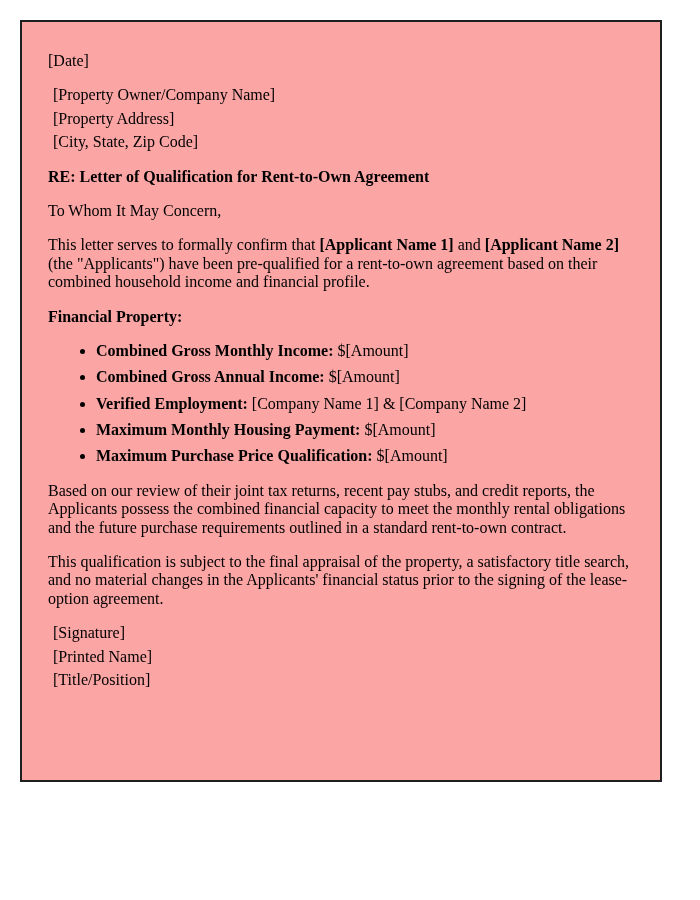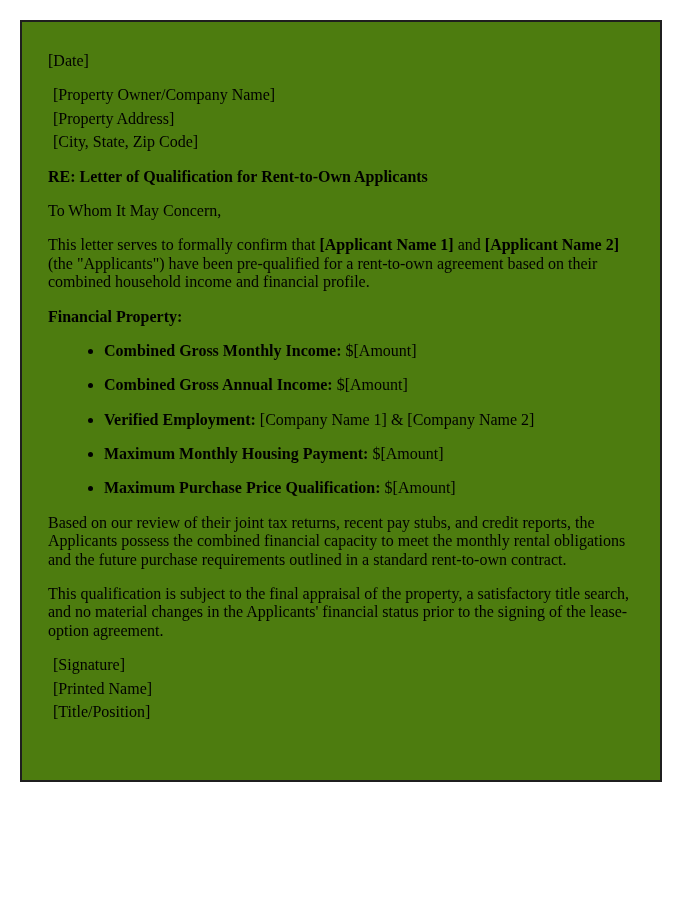--- a/index.html
+++ b/index.html
@@ -11,21 +11,21 @@
     overflow: hidden;
   }
   .page {
     position: absolute;
     left: 20px;
     top: 20px;
     width: 642px;
     height: 762px;
     box-sizing: border-box;
     border: 2px solid #1f1f1f;
-    background: #4d7c0f;
+    background: #fca5a5;
     padding: 30px 26px 20px 26px;
     font-family: "Liberation Serif", "DejaVu Serif", serif;
     font-size: 16px;
     line-height: 1.15;
     color: #000000;
   }
   .page p {
     margin: 16px 0;
   }
   .page > :first-child {
@@ -36,38 +36,38 @@
   }
   .bold {
     font-weight: bold;
   }
   ul.fin-list {
     margin: 16px 0;
     padding-left: 40px;
     list-style-type: disc;
   }
   ul.fin-list li {
-    margin: 16px;
+    margin: 8px;
     padding: 0;
   }
 </style>
 </head>
 <body>
 
 <div class="page">
 
   <p>[Date]</p>
 
   <div class="block">
     <div>[Property Owner/Company Name]</div>
     <div>[Property Address]</div>
     <div>[City, State, Zip Code]</div>
   </div>
 
-  <p class="bold">RE: Letter of Qualification for Rent-to-Own Applicants</p>
+  <p class="bold">RE: Letter of Qualification for Rent-to-Own Agreement</p>
 
   <p>To Whom It May Concern,</p>
 
   <p><span>This letter serves to formally confirm that </span><b>[Applicant Name 1]</b><span> and </span><b>[Applicant Name 2]</b><span> (the "Applicants") have been pre-qualified for a rent-to-own agreement based on their combined household income and financial profile.</span></p>
 
   <p class="bold">Financial Property:</p>
 
   <ul class="fin-list">
       <li><b>Combined Gross Monthly Income:</b><span> $[Amount]</span></li>
       <li><b>Combined Gross Annual Income:</b><span> $[Amount]</span></li>

